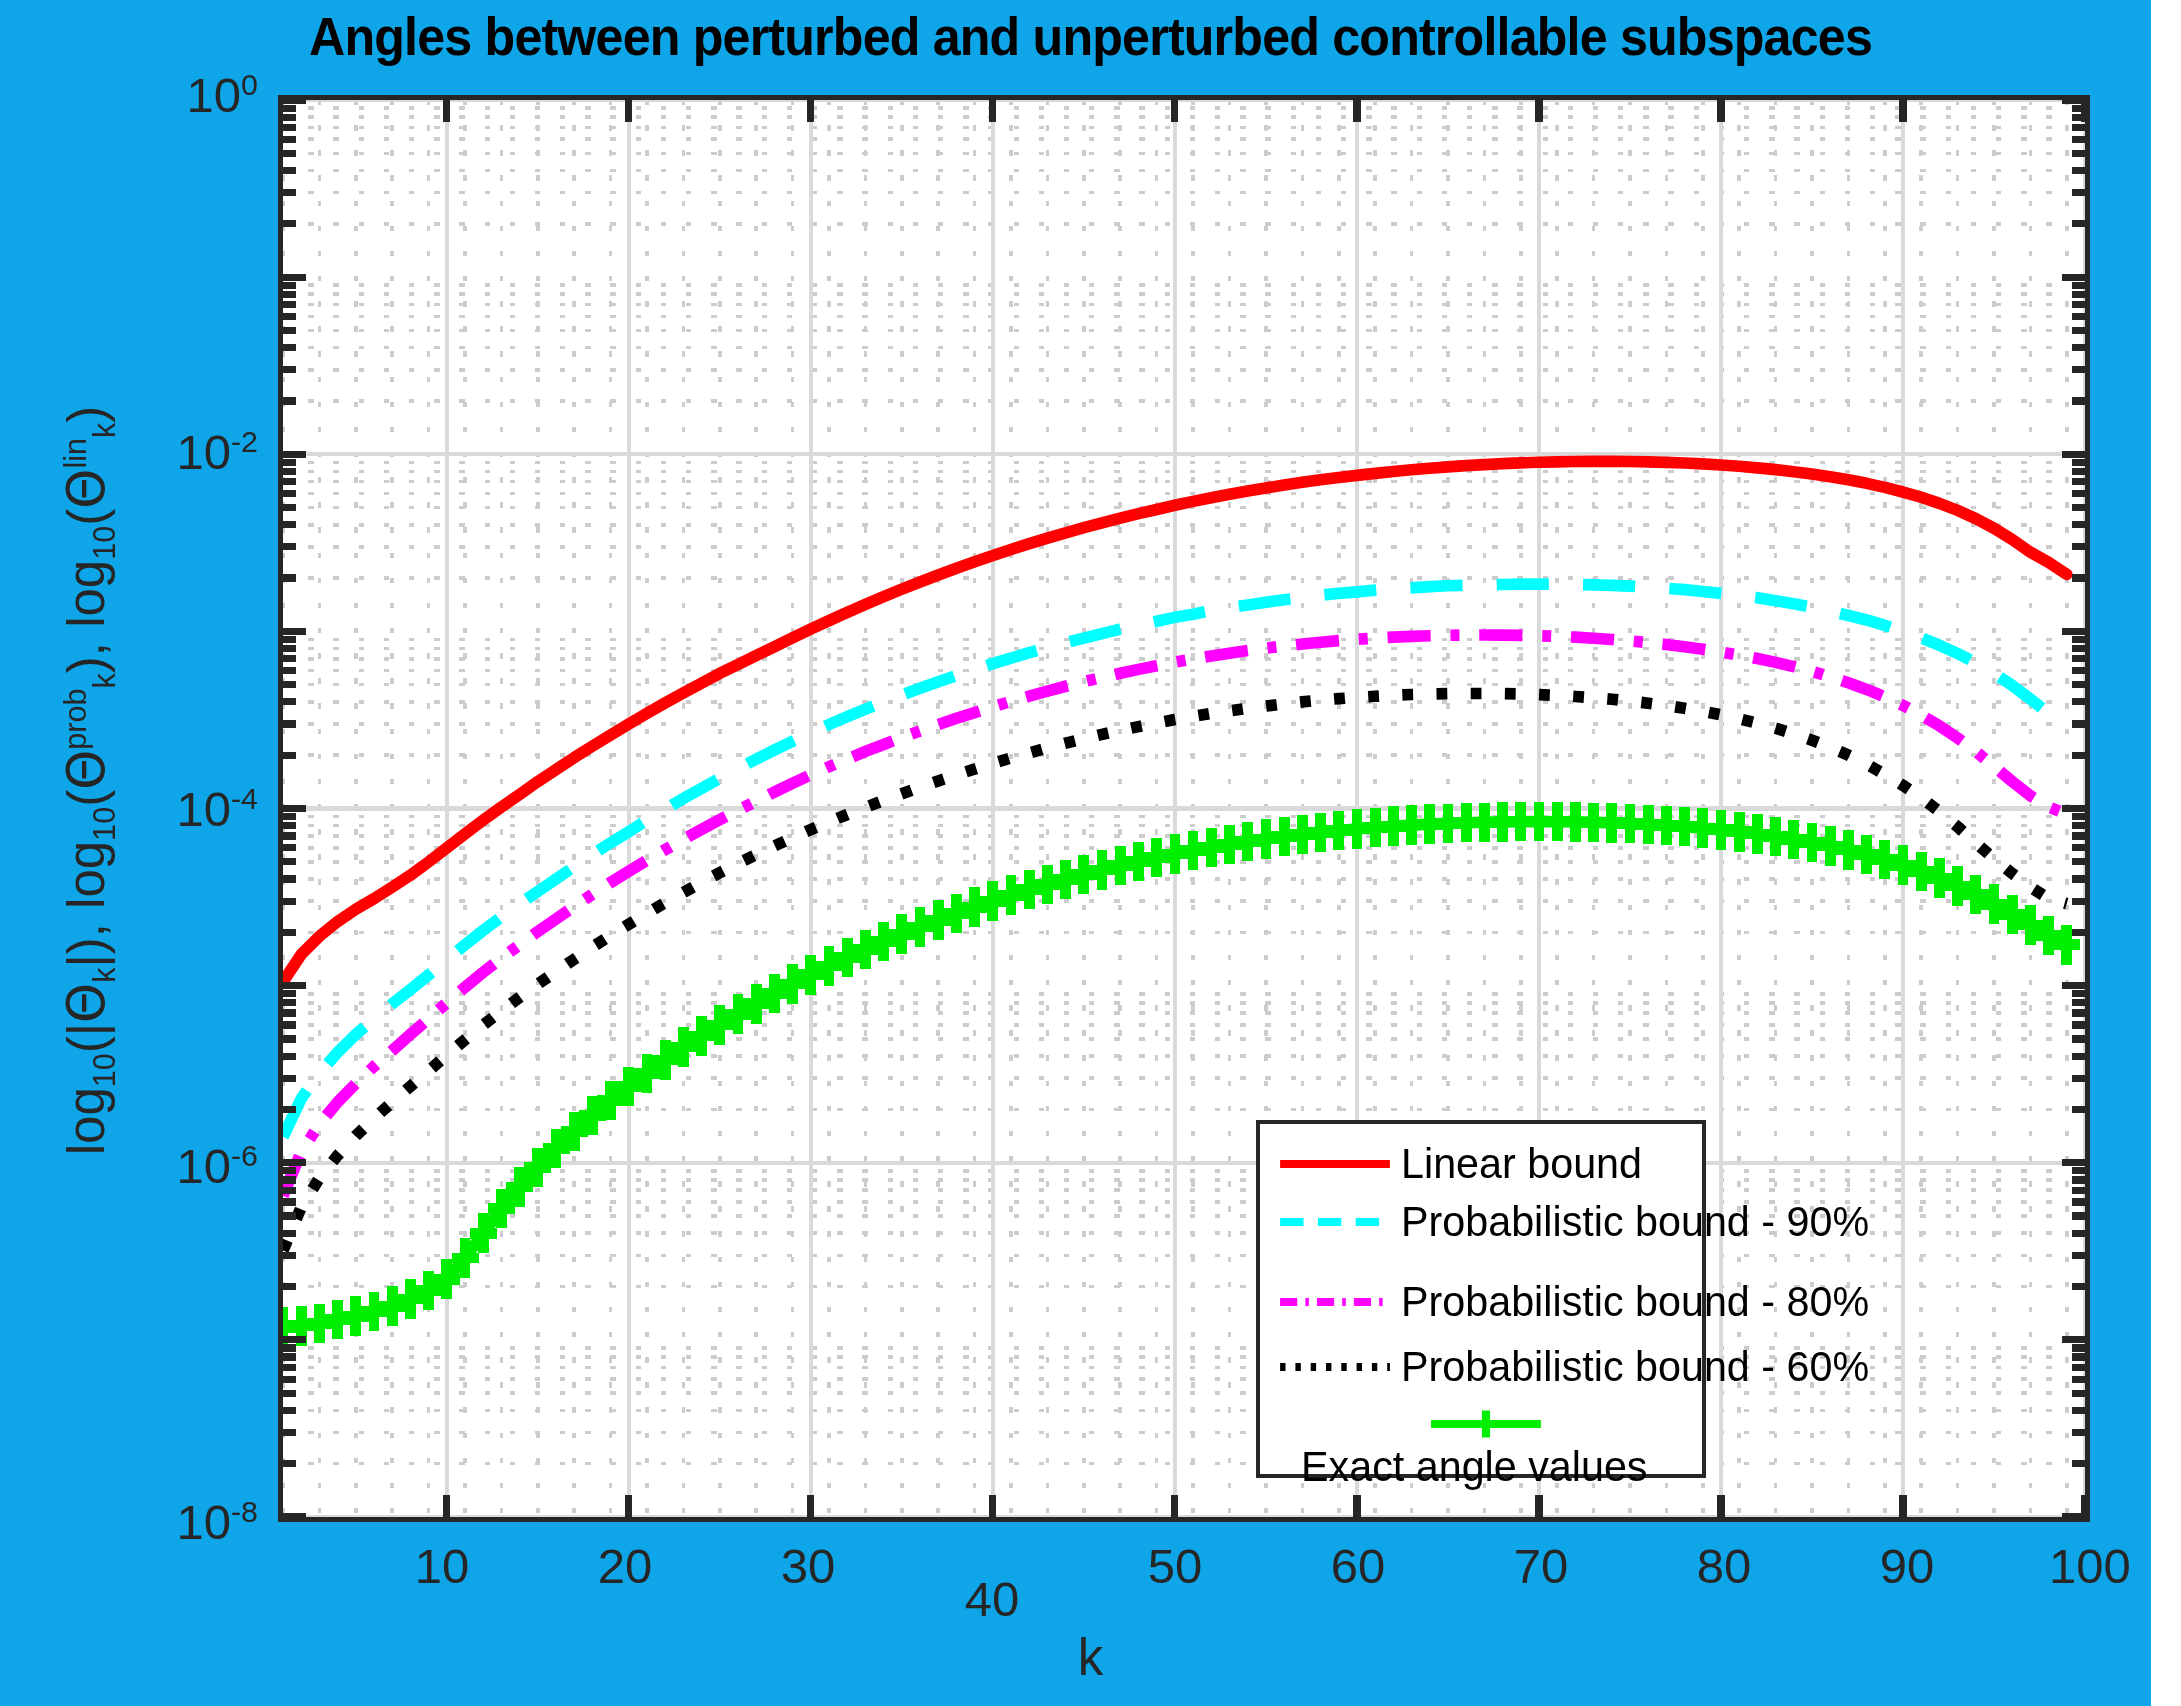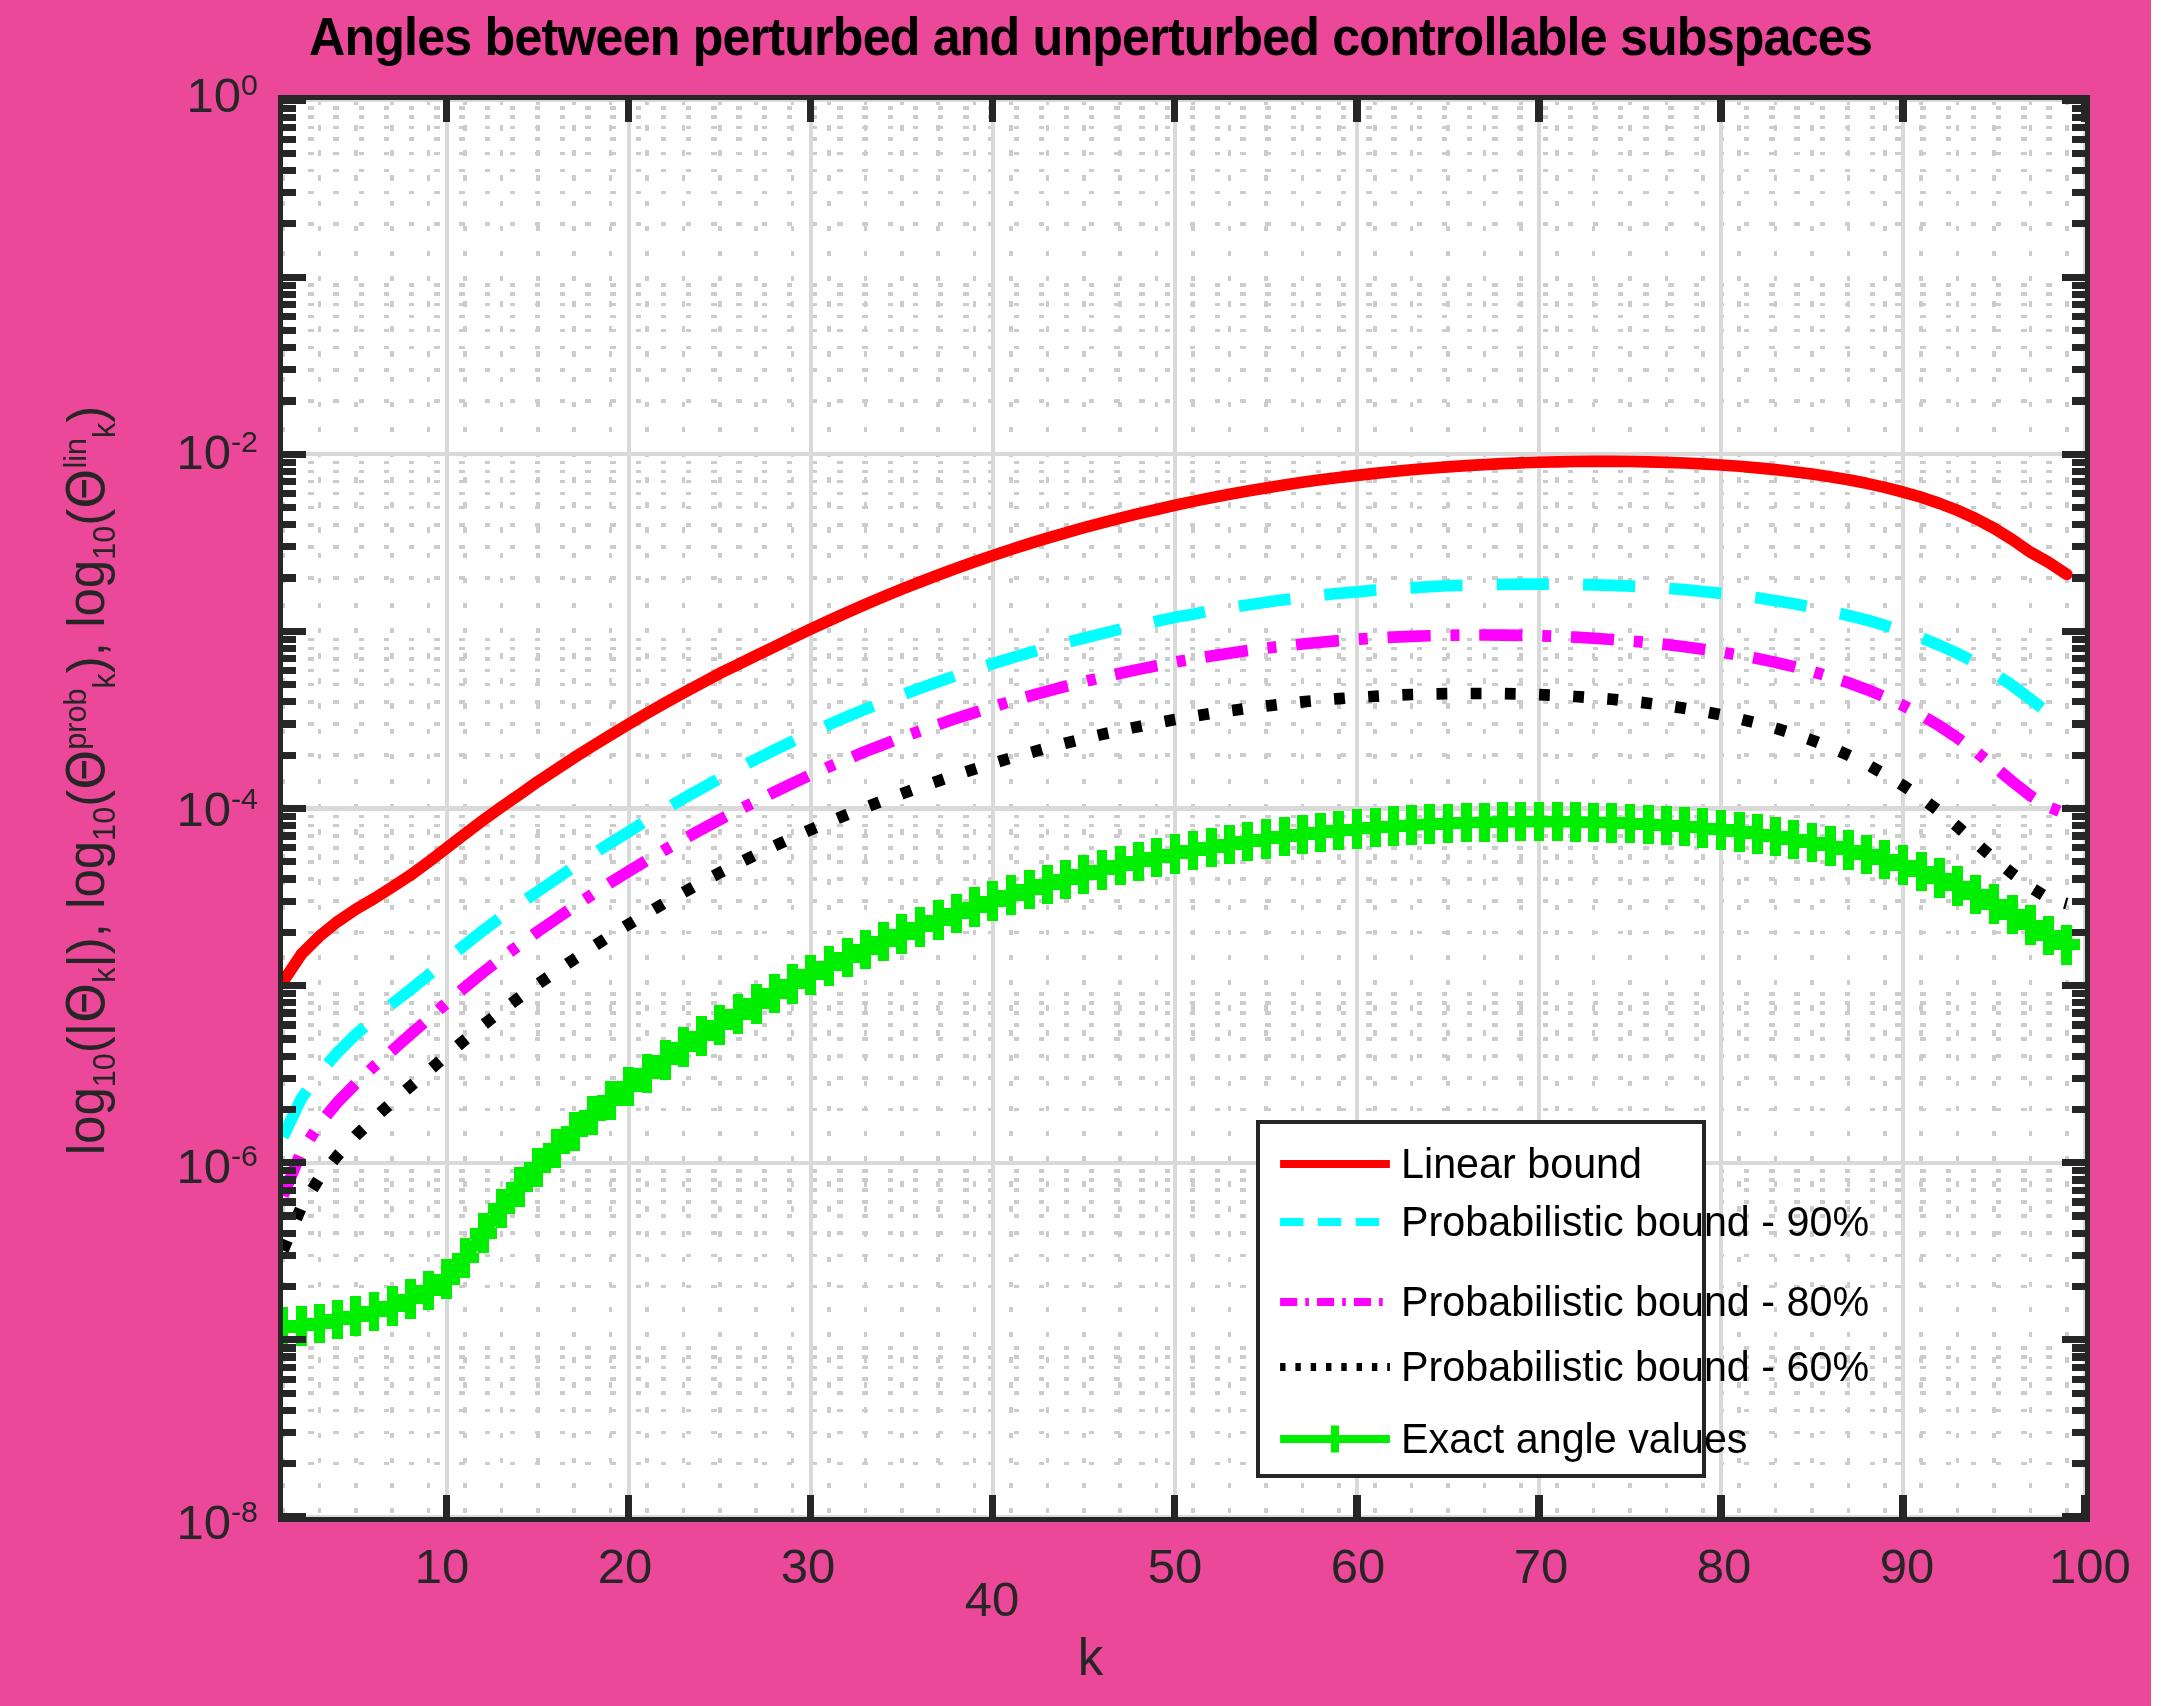--- a/index.html
+++ b/index.html
@@ -4,21 +4,21 @@
 <style>
   html, body {
     margin: 0;
     padding: 0;
     background: #ffffff;
   }
   #page {
     position: relative;
     width: 2151px;
     height: 1706px;
-    background: #ec4899;
+    background: #0ea5e9;
     font-family: "Liberation Sans", sans-serif;
     overflow: hidden;
     text-decoration: underline;
   }
   #chart-title {
     position: absolute;
     left: 0;
     top: 5.4px;
     width: 2181px;
     text-align: center;
@@ -707,21 +707,21 @@
         <span class="legend-label">Probabilistic bound - 80%</span>
       </div>
       <div class="legend-row" style="top: 210px; align-items: center;">
         <span class="legend-sample">
           <svg viewBox="0 0 126 40">
             <line x1="2" y1="20" x2="124" y2="20" stroke="#000000" stroke-width="9" stroke-dasharray="6 11"></line>
           </svg>
         </span>
         <span class="legend-label">Probabilistic bound - 60%</span>
       </div>
-      <div class="legend-row" style="top: 282px;">
+      <div class="legend-row" style="top: 282px; flex-direction: column;">
         <span class="legend-sample">
           <svg viewBox="0 0 126 40">
             <line x1="2" y1="20" x2="124" y2="20" stroke="#00EE00" stroke-width="9"></line>
             <line x1="63" y1="5" x2="63" y2="35" stroke="#00EE00" stroke-width="9"></line>
           </svg>
         </span>
         <span class="legend-label">Exact angle values</span>
       </div>
     </div>
 

